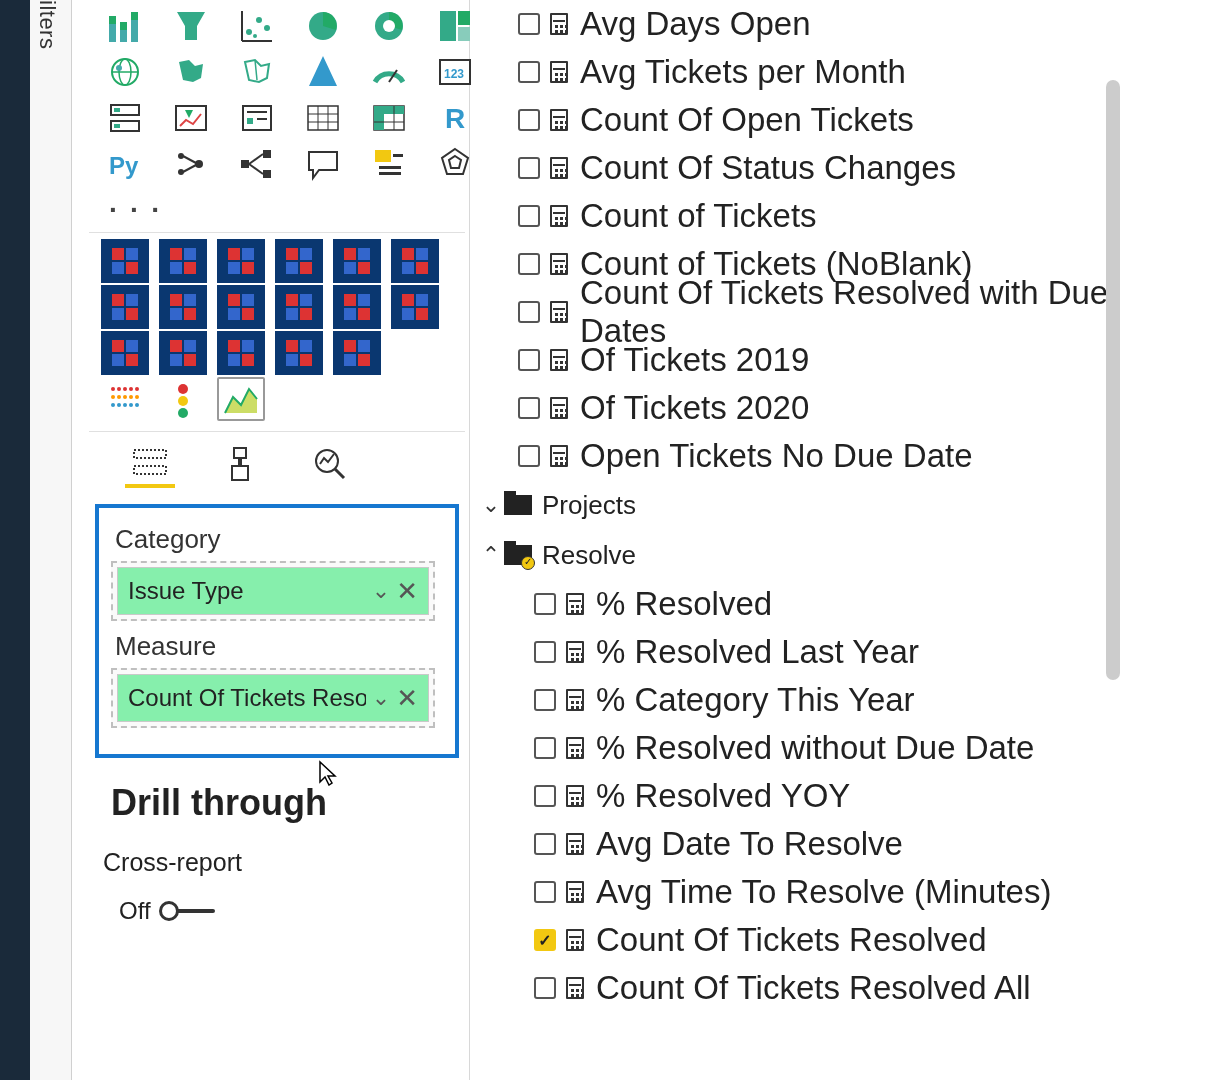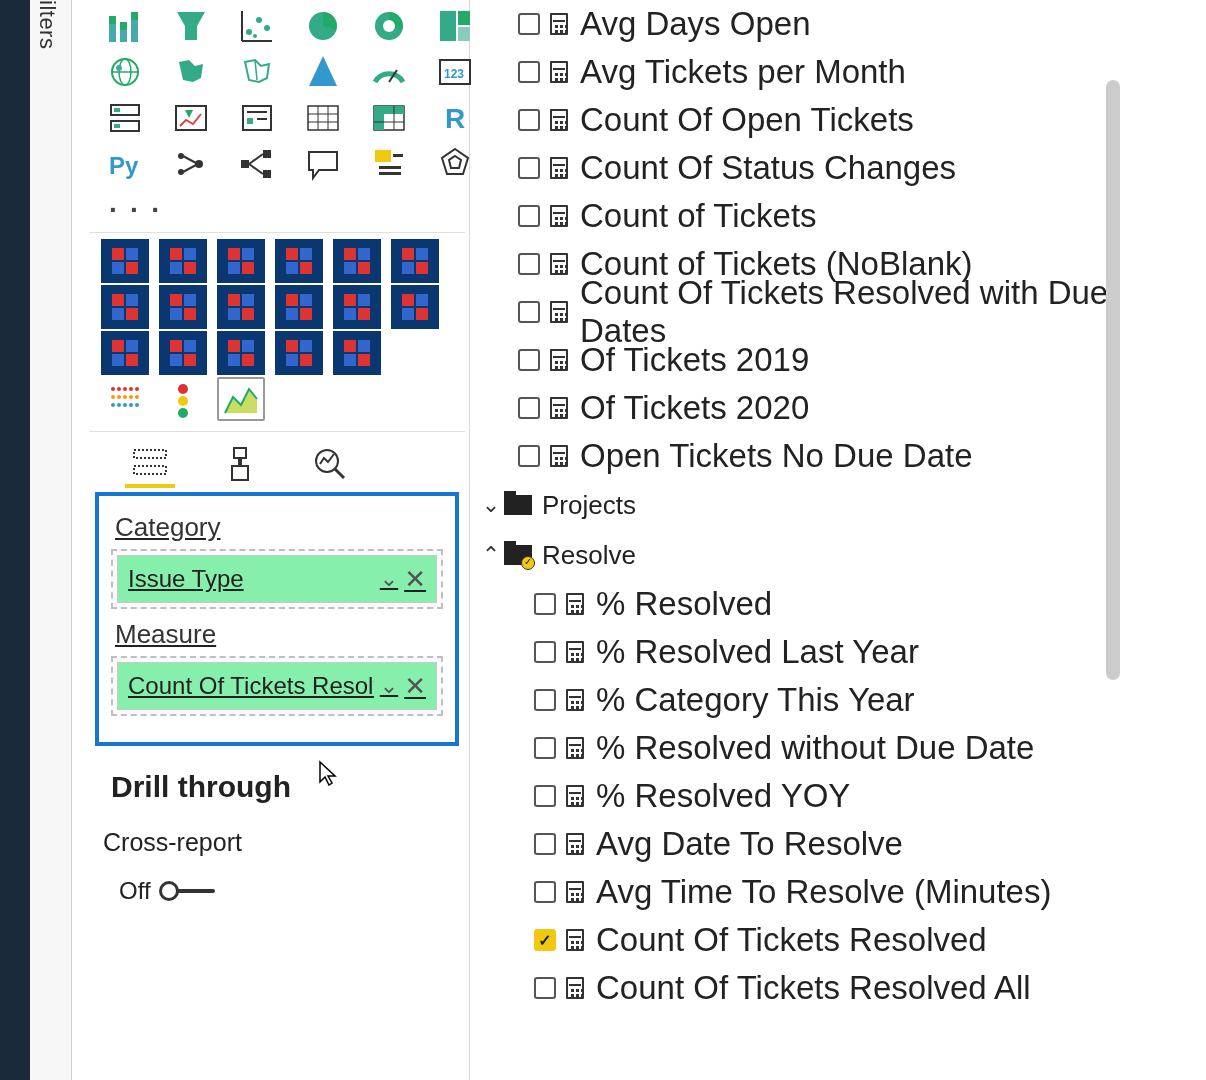--- a/index.html
+++ b/index.html
@@ -89,24 +89,23 @@
   }
   .tabs-row .tab {
     width: 50px; height: 48px;
     display:flex;align-items:center;justify-content:center;
     cursor:pointer;
   }
   .tabs-row .tab.active { border-bottom: 4px solid #f2c811; }
   .tabs-row svg { width: 40px; height: 40px; }
   
   .wells {
-    margin: 4px 6px 10px 6px;
+    margin: 16px 6px 10px 6px;
     border: 4px solid #1677d0;
-    padding: 10px 8px 16px 8px;
-    text-decoration: underline;
+    padding: 10px 16px 16px 8px;
   }
   .well-label {
     font-size: 26px; color: #333;
     margin: 6px 4px 6px 8px;
   }
   .well {
     border: 2px dashed #bfbfbf;
     padding: 4px;
     margin: 0 4px 10px 4px;
     background:#fafafa;
@@ -119,21 +118,21 @@
     padding: 0 10px;
     gap: 6px;
     cursor: pointer;
     font-size: 24px;
   }
   .well-field .txt { flex: 1; white-space: nowrap; overflow: hidden; text-overflow: clip; }
   .well-field .chev { font-size: 22px; color:#555;}
   .well-field .x { font-size: 26px; color:#555; }
   
   .drill-header {
-    font-size: 30px; font-weight: 600;
+    font-size: 36px; font-weight: 600;
     padding: 14px 18px 4px 22px;
   }
   .cross-label {
     font-size: 25px;
     padding: 20px 18px 4px 14px;
   }
   .toggle {
     display:flex; align-items:center; gap:10px;
     padding: 16px 18px 4px 30px;
     font-size: 24px;

